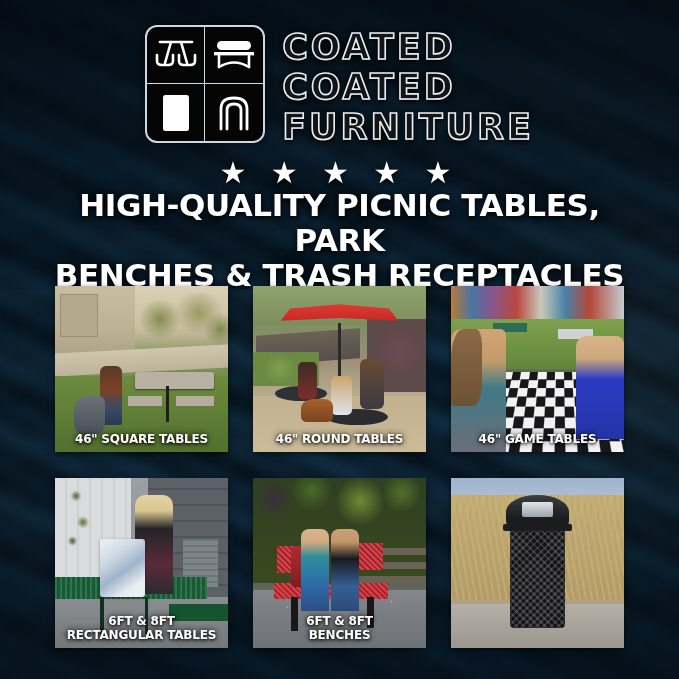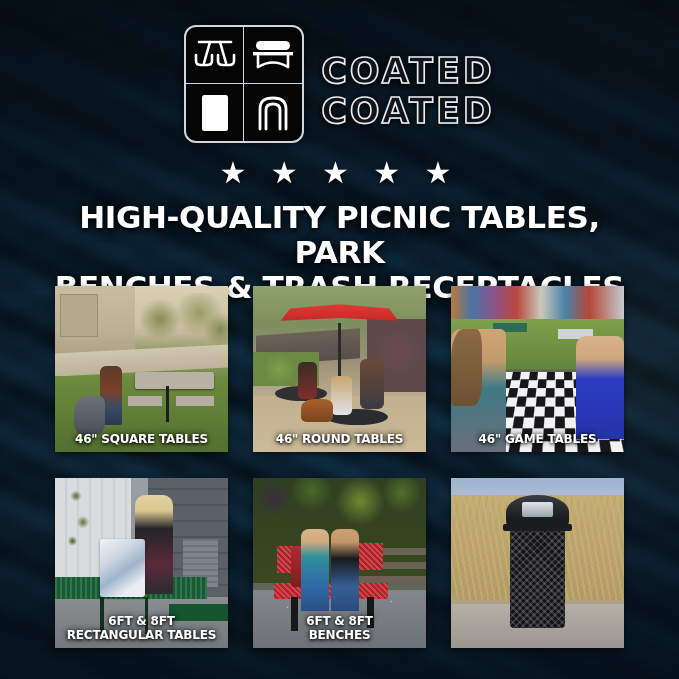--- a/index.html
+++ b/index.html
@@ -83,21 +83,21 @@
   }
   .logo-cell {
     position:relative;
     display:flex; align-items:center; justify-content:center;
   }
   .logo-cell svg { display:block; }
   .logo-mark .logo-cell:nth-child(1){ border-right:1.5px solid #cfd8de; border-bottom:1.5px solid #cfd8de; }
   .logo-mark .logo-cell:nth-child(2){ border-bottom:1.5px solid #cfd8de; }
   .logo-mark .logo-cell:nth-child(3){ border-right:1.5px solid #cfd8de; }
 
-  .wordmark { padding-top:2px;margin-top:24px; }
+  .wordmark { padding-top:2px; }
   .wordmark-line {
     font-family:"DejaVu Sans", sans-serif;
     font-weight:bold;
     font-size:35px;
     line-height:40px;
     letter-spacing:3px;
     color:#121418;
     -webkit-text-stroke:1.6px #e9eef2;
     text-shadow:
       0 1px 0 rgba(255,255,255,0.35),
@@ -111,21 +111,21 @@
     position:absolute; top:158px; left:0; right:0;
     text-align:center;
     font-size:30px; line-height:30px;
     letter-spacing:8px;
     color:#ffffff;
     text-shadow:0 2px 4px rgba(0,0,0,0.85);
   }
 
   
   .headline {
-    position:absolute; top:200px; left:30px; right:30px;
+    position:absolute; top:188px; left:30px; right:30px;
     text-align:center;
     color:#ffffff;
     font-family:"DejaVu Sans", sans-serif;
     font-weight:bold;
     font-size:31px;
     line-height:35px;
     letter-spacing:-0.4px;
     text-shadow:0 2px 5px rgba(0,0,0,0.9), 0 0 14px rgba(0,0,0,0.6);
   }
 
@@ -377,20 +377,21 @@
               <path d="M7 36 L7 16 Q7 5 20 5 Q33 5 33 16 L33 36"></path>
               <path d="M13 36 L13 17 Q13 11 20 11 Q27 11 27 17 L27 36"></path>
             </g>
           </svg>
         </div>
       </div>
 
       <div class="wordmark">
         <div class="wordmark-line">COATED</div>
         <div class="wordmark-line">COATED</div>
+        <div class="wordmark-line">FURNITURE</div>
       </div>
     </div>
 
     <div class="stars">★ ★ ★ ★ ★</div>
 
     <div class="headline">
       <div>HIGH-QUALITY PICNIC TABLES, PARK</div>
       <div>BENCHES &amp; TRASH RECEPTACLES</div>
     </div>
 

